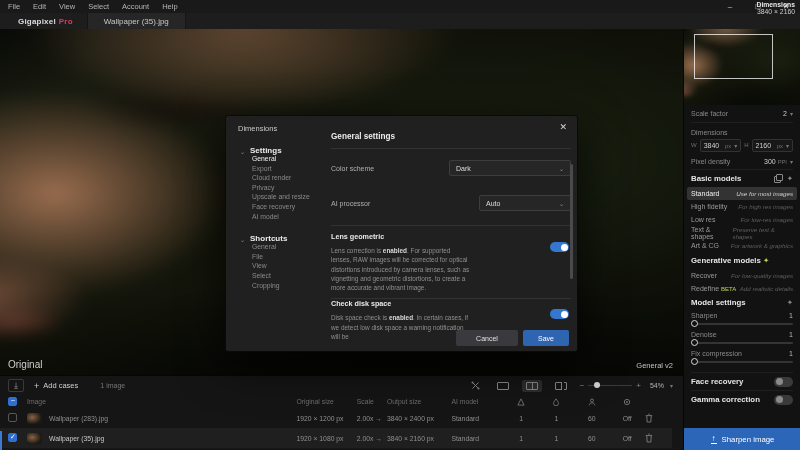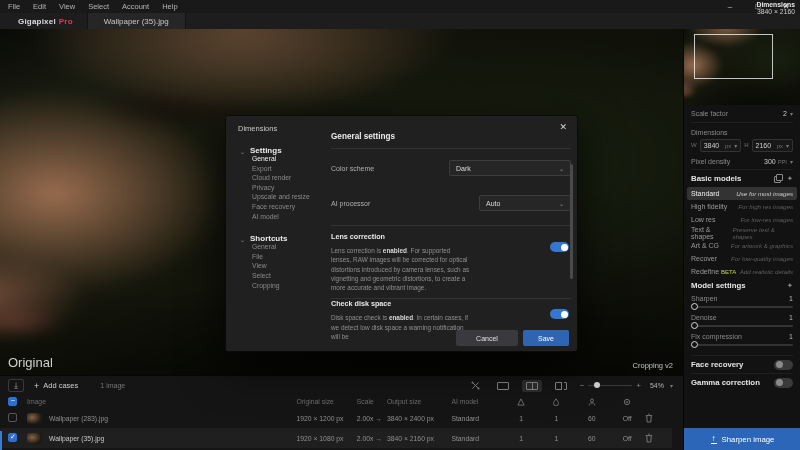--- a/index.html
+++ b/index.html
@@ -34,21 +34,21 @@
       radial-gradient(ellipse 40% 32% at 38% 8%, rgba(128,94,66,.95), rgba(128,94,66,0) 65%),
       radial-gradient(ellipse 16% 9% at 30% 27%, rgba(22,16,10,.9), rgba(22,16,10,0) 70%),
       radial-gradient(ellipse 34% 40% at 15% 48%, rgba(160,113,82,.95), rgba(160,113,82,0) 62%),
       radial-gradient(ellipse 20% 16% at 6% 73%, rgba(133,88,67,.9), rgba(133,88,67,0) 65%),
       radial-gradient(ellipse 9% 5% at 10% 79%, rgba(122,62,50,.85), rgba(122,62,50,0) 70%),
       radial-gradient(ellipse 46% 46% at 74% 42%, rgba(24,32,16,.95), rgba(24,32,16,0) 72%),
       radial-gradient(ellipse 55% 38% at 55% 95%, rgba(7,9,5,.95), rgba(7,9,5,0) 75%),
       radial-gradient(ellipse 25% 30% at 2% 6%, rgba(4,5,3,.95), rgba(4,5,3,0) 75%),
       linear-gradient(155deg,#1b1e13 0%, #14160b 45%, #0a0b07 100%);
     filter:blur(7px); }
-  .view-label { position:absolute; left:8px; bottom:5px; font-size:13px; color:#cfcfcf; z-index:3;}
+  .view-label { position:absolute; left:8px; bottom:5px; font-size:10px; color:#cfcfcf; z-index:3;}
   .model-badge { position:absolute; right:10px; bottom:5px; font-size:7.5px; color:#c4c4c4; z-index:3;}
   .canvas .shade { position:absolute; inset:0; background:linear-gradient(to bottom, rgba(0,0,0,.25), rgba(0,0,0,0) 20%, rgba(0,0,0,0) 75%, rgba(0,0,0,.4)); }
 
   
   .sidebar { position:absolute; left:683px; top:29px; width:117px; height:421px; background:#121212;
     border-left:1px solid #060606; z-index:10; font-size:7px;}
   .preview { position:relative; width:117px; height:76px; overflow:hidden; background:#0b0c09; }
   .preview .photo-art { filter:blur(2px); }
   .viewport-rect { position:absolute; left:10px; top:5px; width:79px; height:45px;
     border:1px solid rgba(255,255,255,.75); z-index:2;}
@@ -197,21 +197,21 @@
   <span class="version">v8.3.0</span>
   <div class="dimsinfo">
     <div class="l1">Dimensions</div>
     <div class="l2">3840 × 2160</div>
   </div>
 
   <div class="canvas">
     <div class="photo-art"></div>
     <div class="shade"></div>
     <span class="view-label">Original</span>
-    <span class="model-badge">Cropping v2</span>
+    <span class="model-badge">General v2</span>
   </div>
 
   <div class="sidebar">
     <div class="preview">
       <div class="photo-art"></div>
       <div class="viewport-rect"></div>
     </div>
     <div class="sb-inner">
       <div class="sb-row scale-row">
         <span class="lbl">Scale factor</span>
@@ -256,20 +256,23 @@
       </div>
       <div class="model-row">
         <span>Text &amp; shapes</span>
           <span class="desc">Preserve text &amp; shapes</span>
       </div>
       <div class="model-row">
         <span>Art &amp; CG</span>
           <span class="desc">For artwork &amp; graphics</span>
       </div>
 
+      <div class="sec-head">
+        <span><span>Generative models</span> <span class="sparkle">✦</span></span>
+      </div>
       <div class="model-row">
         <span>Recover</span>
           <span class="desc">For low-quality images</span>
       </div>
       <div class="model-row">
         <span><span>Redefine</span><span class="badge-beta">BETA</span></span>
         <span class="desc">Add realistic details</span>
       </div>
 
       <div class="sec-head" style="height:15px;">
@@ -480,21 +483,21 @@
       </div>
       <div class="set-row row2">
         <span class="lbl">AI processor</span>
         <span class="dd narrow">
           <span>Auto</span>
             <span class="chev">⌄</span>
         </span>
       </div>
       <div class="dlg-div" style="margin-top:14px;"></div>
       <div class="sub-wrap">
-        <div class="sub-title" style="margin-top:6px;">Lens correction</div>
+        <div class="sub-title" style="margin-top:6px;">Lens geometric</div>
         <div class="ptext"><span>Lens correction is </span><b>enabled</b><span>. For supported lenses, RAW images will be corrected for optical distortions introduced by camera lenses, such as vignetting and geometric distortions, to create a more accurate and vibrant image.</span></div>
         <span class="toggle on"></span>
       </div>
       <div class="dlg-div" style="margin-top:6px;"></div>
       <div class="sub-wrap">
         <div class="sub-title" style="">Check disk space</div>
         <div class="ptext"><span>Disk space check is </span><b>enabled</b><span>. In certain cases, if we detect low disk space a warning notification will be</span></div>
         <span class="toggle on"></span>
       </div>
     </div>

